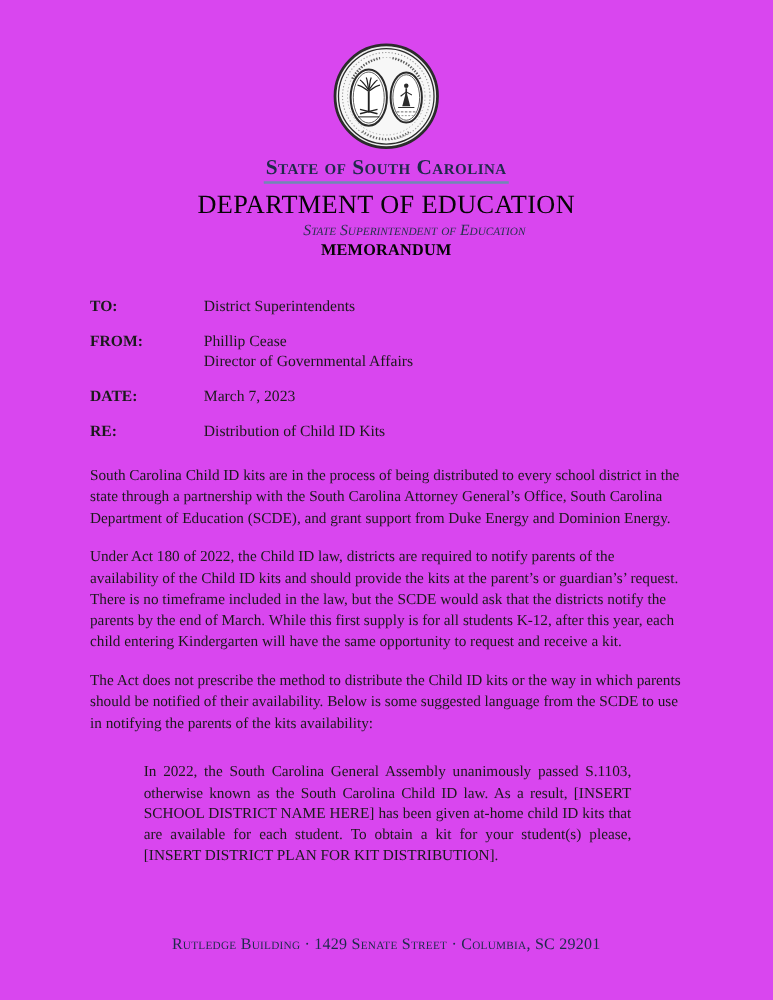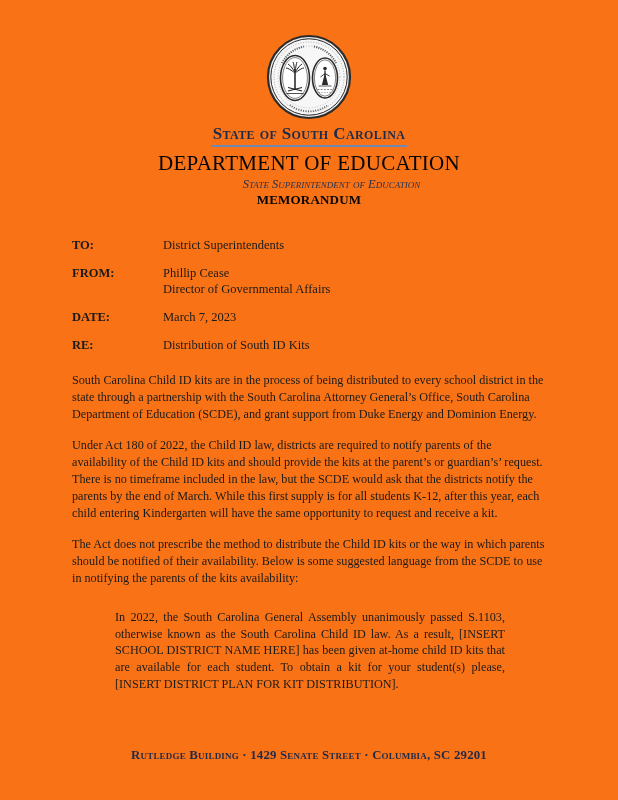--- a/index.html
+++ b/index.html
@@ -1,18 +1,18 @@
 <!DOCTYPE html>
 <html><head>
 <meta charset="utf-8">
 <style>
   * { margin:0; padding:0; box-sizing:border-box; }
   html,body { background:#888; }
   .page {
-    width:618px; height:800px; margin:0 auto; background:#f97316;
+    width:618px; height:800px; margin:0 auto; background:#d946ef;
     position:relative; overflow:hidden;
     font-family:"Liberation Serif", serif; color:#1a1a1a;
   }
   .header { text-align:center; }
   .seal { display:block; margin:33px auto 0 auto; }
   .state-title {
     display:inline-block; margin-top:3px;
     font-size:17px; font-weight:bold; font-variant:small-caps;
     letter-spacing:0.4px; color:#1e2a4a;
     border-bottom:2px solid #7089b4; padding:0 2px 1px 2px;
@@ -40,21 +40,21 @@
     font-size:12.5px; line-height:16px;
   }
   .field-value { font-size:12.5px; line-height:16px; }
   .content { margin:19px 70px 0 72px; font-size:12.2px; line-height:16.8px; }
   .content p.para { margin-top:15px; }
   .content p.para:first-child { margin-top:5px; }
   .quote { margin:22px 43px 0 43px; text-align:justify; }
   .footer {
     position:absolute; left:0; right:0; top:747px; text-align:center;
     font-variant:small-caps; font-size:12.8px; line-height:17.5px;
-    color:#1e2a4a; letter-spacing:0.2px;font-weight:bold;
+    color:#1e2a4a; letter-spacing:0.2px;
   }
 </style>
 </head>
 <body>
 
 <div class="page">
 
   <div class="header">
 
     <svg class="seal" width="94" height="88" viewBox="0 0 94 88">
@@ -123,21 +123,21 @@
     </div>
     <div class="field-row">
       <div class="field-label">DATE:</div>
       <div class="field-value">
         <div>March 7, 2023</div>
       </div>
     </div>
     <div class="field-row">
       <div class="field-label">RE:</div>
       <div class="field-value">
-        <div>Distribution of South ID Kits</div>
+        <div>Distribution of Child ID Kits</div>
       </div>
     </div>
   </div>
 
   <div class="content">
     <p class="para">South Carolina Child ID kits are in the process of being distributed to every school district in the state through a partnership with the South Carolina Attorney General’s Office, South Carolina Department of Education (SCDE), and grant support from Duke Energy and Dominion Energy.</p>
     <p class="para">Under Act 180 of 2022, the Child ID law, districts are required to notify parents of the availability of the Child ID kits and should provide the kits at the parent’s or guardian’s’ request. There is no timeframe included in the law, but the SCDE would ask that the districts notify the parents by the end of March. While this first supply is for all students K-12, after this year, each child entering Kindergarten will have the same opportunity to request and receive a kit.</p>
     <p class="para">The Act does not prescribe the method to distribute the Child ID kits or the way in which parents should be notified of their availability. Below is some suggested language from the SCDE to use in notifying the parents of the kits availability:</p>
     <p class="quote">In 2022, the South Carolina General Assembly unanimously passed S.1103, otherwise known as the South Carolina Child ID law. As a result, [INSERT SCHOOL DISTRICT NAME HERE] has been given at-home child ID kits that are available for each student. To obtain a kit for your student(s) please, [INSERT DISTRICT PLAN FOR KIT DISTRIBUTION].</p>
   </div>

